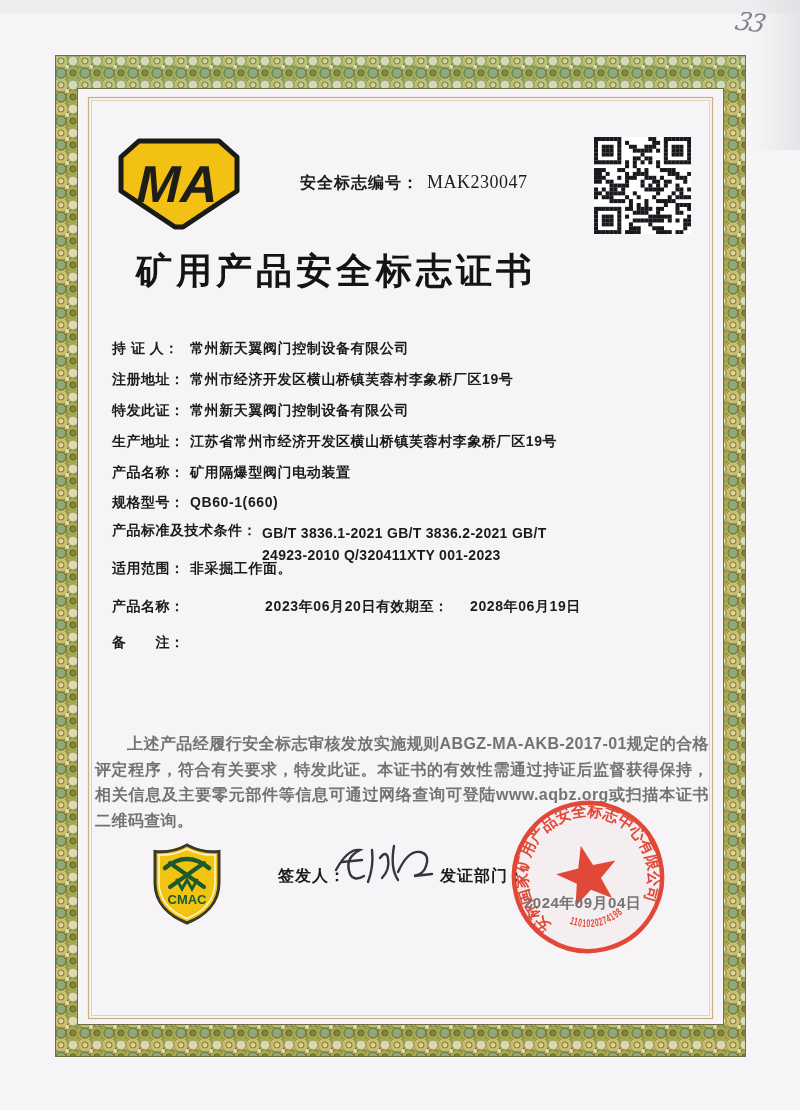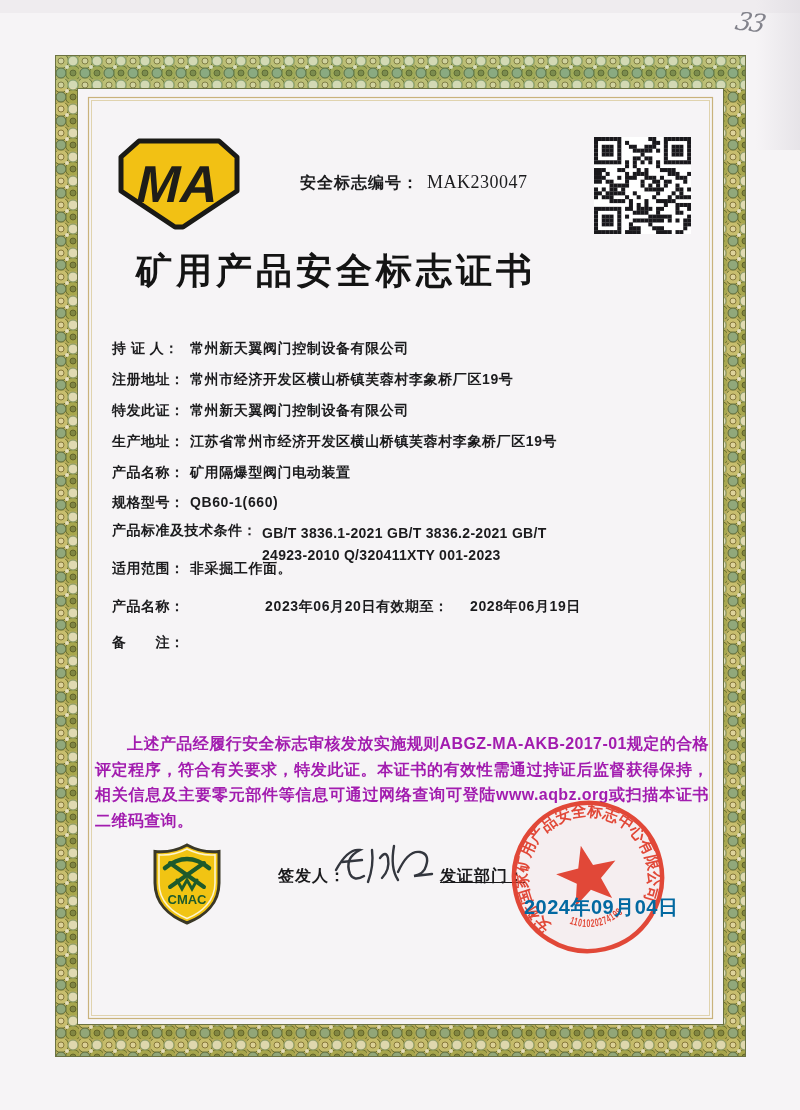--- a/index.html
+++ b/index.html
@@ -21,28 +21,28 @@
       letter-spacing:4px;color:#141414;}
   .row{left:112px;font-size:14px;font-weight:bold;letter-spacing:.5px;white-space:nowrap;}
   .row .lbl{display:inline-block;width:78px;vertical-align:top;}
   .row .val{letter-spacing:.6px;}
   .row-std{white-space:normal;width:596px;}
   .row-std .lbl{width:150px;}
   .row-std .val{display:inline-block;width:322px;line-height:22px;letter-spacing:.3px;}
   .row-dates .val1{display:inline-block;width:186px;text-align:right;}
   .row-dates .lbl2{display:inline-block;width:94px;}
   .statement{left:95px;top:731px;width:614px;font-size:16px;font-weight:bold;
-      line-height:25.5px;text-indent:2em;letter-spacing:.4px;text-align:justify;color:#a21caf;}
+      line-height:25.5px;text-indent:2em;letter-spacing:.4px;text-align:justify;color:#737373;}
   .cmac{left:148px;top:842px;}
   .signer-lbl,.dept-lbl{font-size:16px;font-weight:bold;letter-spacing:1px;top:866px;text-align:center;}
   .signer-lbl{left:278px;}
-  .dept-lbl{left:440px;text-decoration:underline;}
+  .dept-lbl{left:440px;}
   .signature{left:328px;top:836px;}
   .seal{left:505px;top:794px;}
-  .seal-date{left:524px;top:894px;font-size:20px;font-weight:bold;color:#0369a1;letter-spacing:.5px;text-align:center;}
+  .seal-date{left:524px;top:894px;font-size:15px;font-weight:bold;color:#737373;letter-spacing:.5px;text-align:center;}
 </style>
 </head>
 <body>
 
 <div class="abs scan-top"></div>
 <div class="abs scan-right"></div>
 <div class="abs hand-number">33</div>
 
 <svg class="abs frame-svg" width="691" height="1002">
   <defs>

